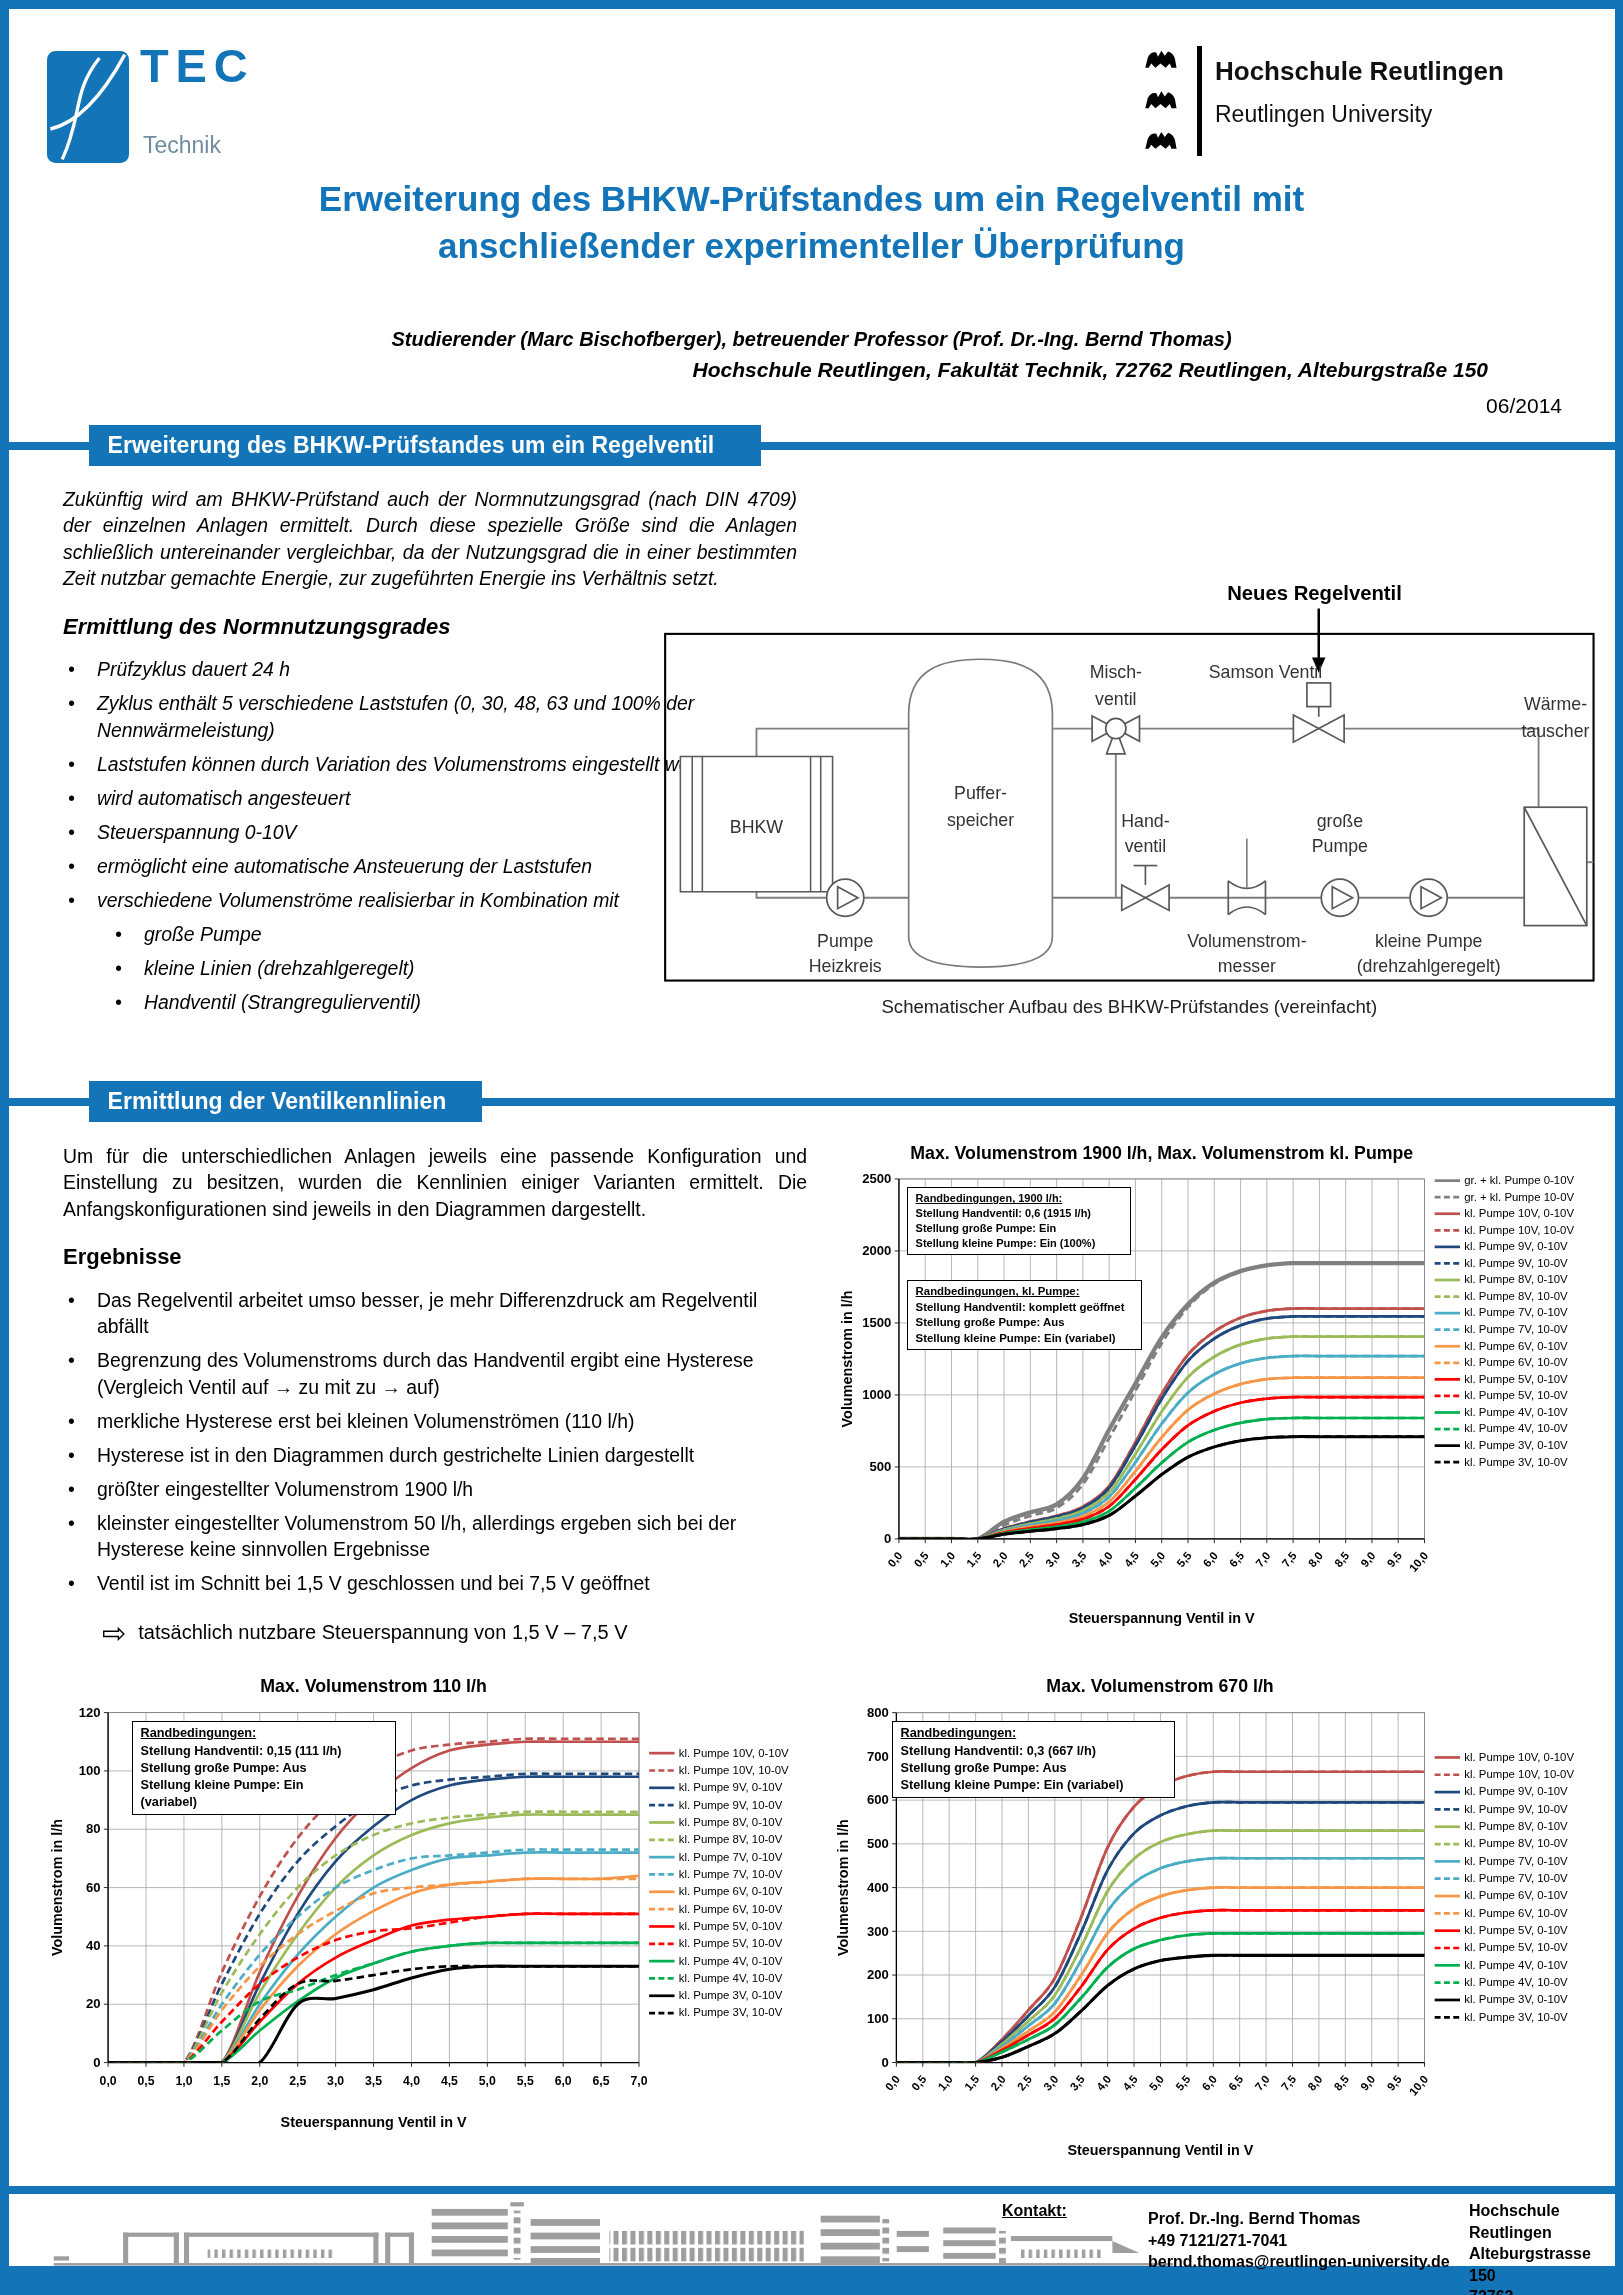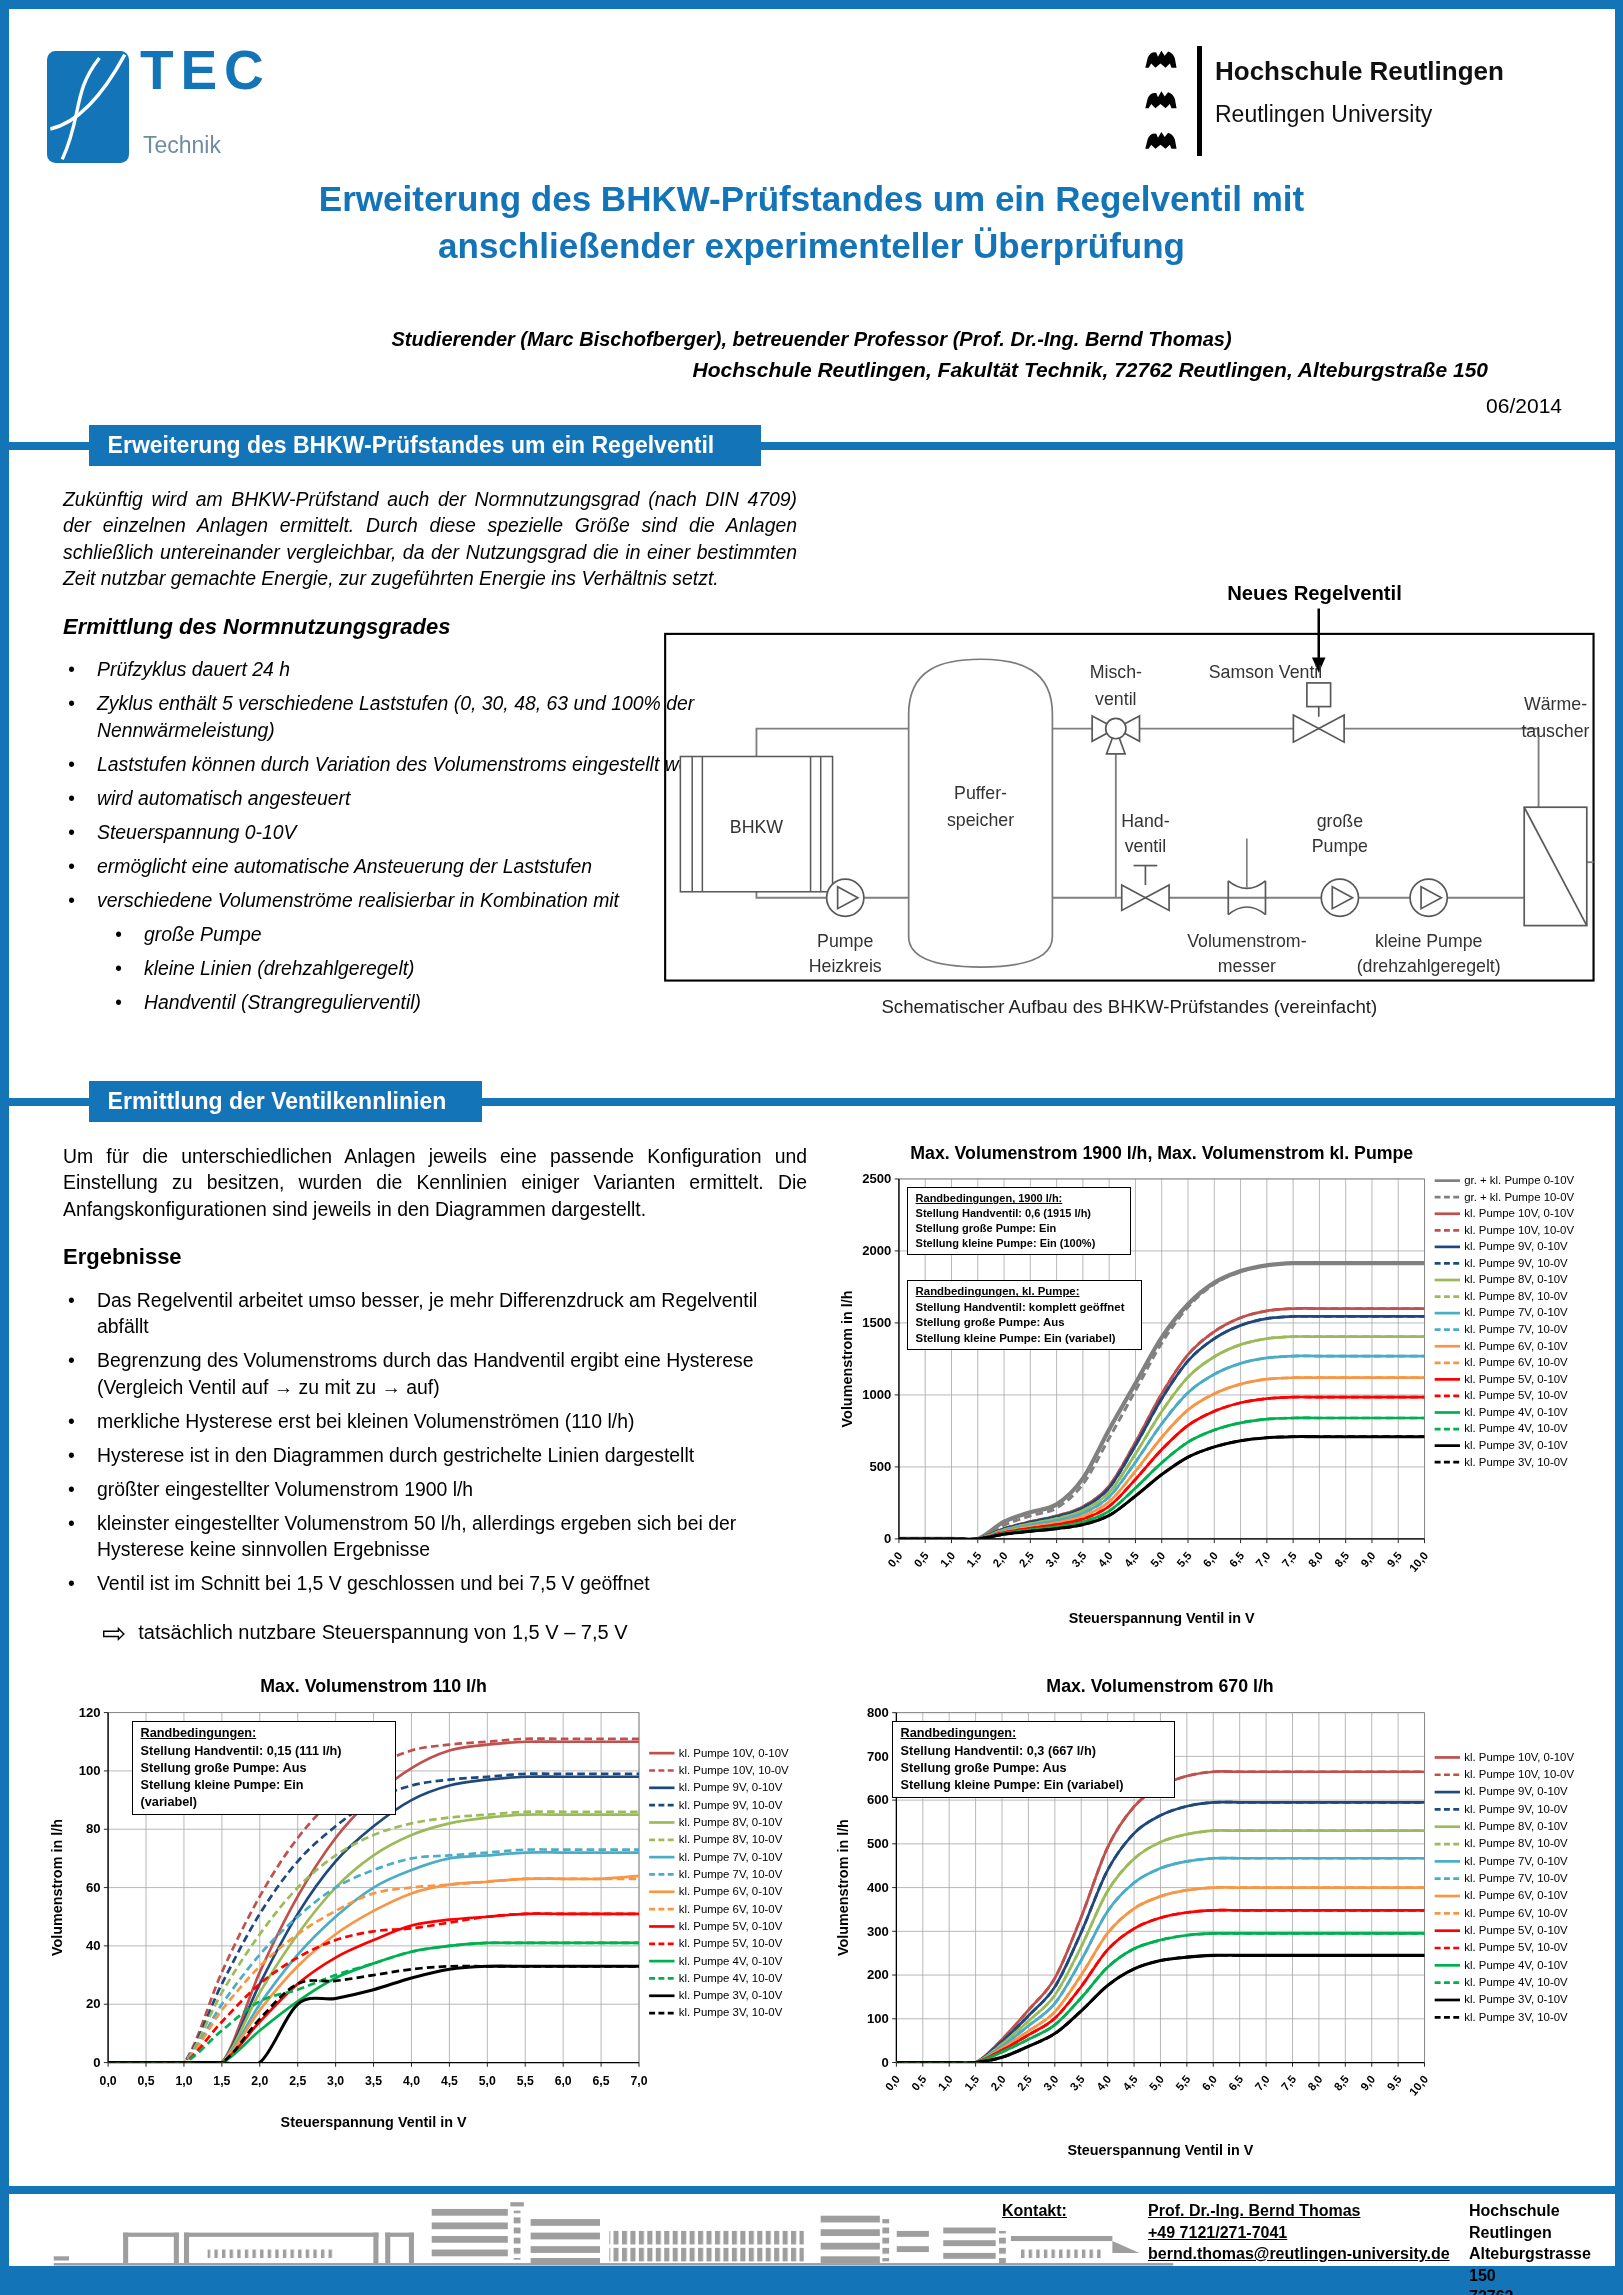--- a/index.html
+++ b/index.html
@@ -7,21 +7,21 @@
         font-family:"Liberation Sans",sans-serif;color:#000;}
   .border{position:absolute;background:#1474B8;}
   .b-top{left:0;top:0;width:1623px;height:8.5px;}
   .b-left{left:0;top:0;width:8.5px;height:2295px;}
   .b-right{left:1615px;top:0;width:8.5px;height:2295px;}
   .b-bottom{left:0;top:2266px;width:1623px;height:30px;}
 
   
   .tec-logo{position:absolute;left:47px;top:41px;width:279px;height:127px;}
   .tec-sq{position:absolute;left:0;top:10px;width:82px;height:112px;background:#1474B8;border-radius:8.5px;}
-  .tec-word{position:absolute;left:93px;top:-3.4px;font-size:55px;font-weight:bold;color:#1474B8;letter-spacing:6.8px;}
+  .tec-word{position:absolute;left:93px;top:-3.4px;font-size:47px;font-weight:bold;color:#1474B8;letter-spacing:6.8px;}
   .tec-sub{position:absolute;left:96px;top:91px;font-size:23px;color:#6f8ca0;}
   .uni-logo{position:absolute;left:1124px;top:44px;width:440px;height:118px;}
   .uni-bar{position:absolute;left:73px;top:1.7px;width:5px;height:110px;background:#000;}
   .uni-de{position:absolute;left:91px;top:12px;font-size:26px;font-weight:bold;color:#111;}
   .uni-en{position:absolute;left:91px;top:57px;font-size:23px;color:#111;}
 
   .title{position:absolute;left:135px;top:176px;width:1353px;text-align:center;
          color:#1474B8;font-size:35px;font-weight:bold;line-height:1.33;}
   .authors{position:absolute;left:135px;top:328px;width:1353px;text-align:center;
            font-size:20px;font-weight:bold;font-style:italic;}
@@ -45,21 +45,21 @@
   .schematic{position:absolute;left:655px;top:583px;}
   svg text{font-family:"Liberation Sans",sans-serif;}
 
   .chart{position:absolute;}
   .ann{position:absolute;background:#fff;border:1.7px solid #000;padding:3.4px 7.6px;line-height:1.35;font-weight:600;}
   .ann .t{font-weight:bold;text-decoration:underline;}
 
   .skyline{position:absolute;left:47px;top:2197px;}
   .contact{position:absolute;left:1002px;top:2200px;width:592px;font-size:16px;font-weight:bold;line-height:1.35;}
   .k-label{position:absolute;left:0;top:0;text-decoration:underline;}
-  .k-col1{position:absolute;left:146px;top:0;text-decoration:underline;}
+  .k-col1{position:absolute;left:146px;top:8px;}
   .k-col2{position:absolute;left:467px;top:0;}
 </style>
 </head>
 <body>
 
 <div class="page">
   <div class="border b-top"></div>
   <div class="border b-left"></div>
   <div class="border b-right"></div>
   <div class="border b-bottom"></div>

